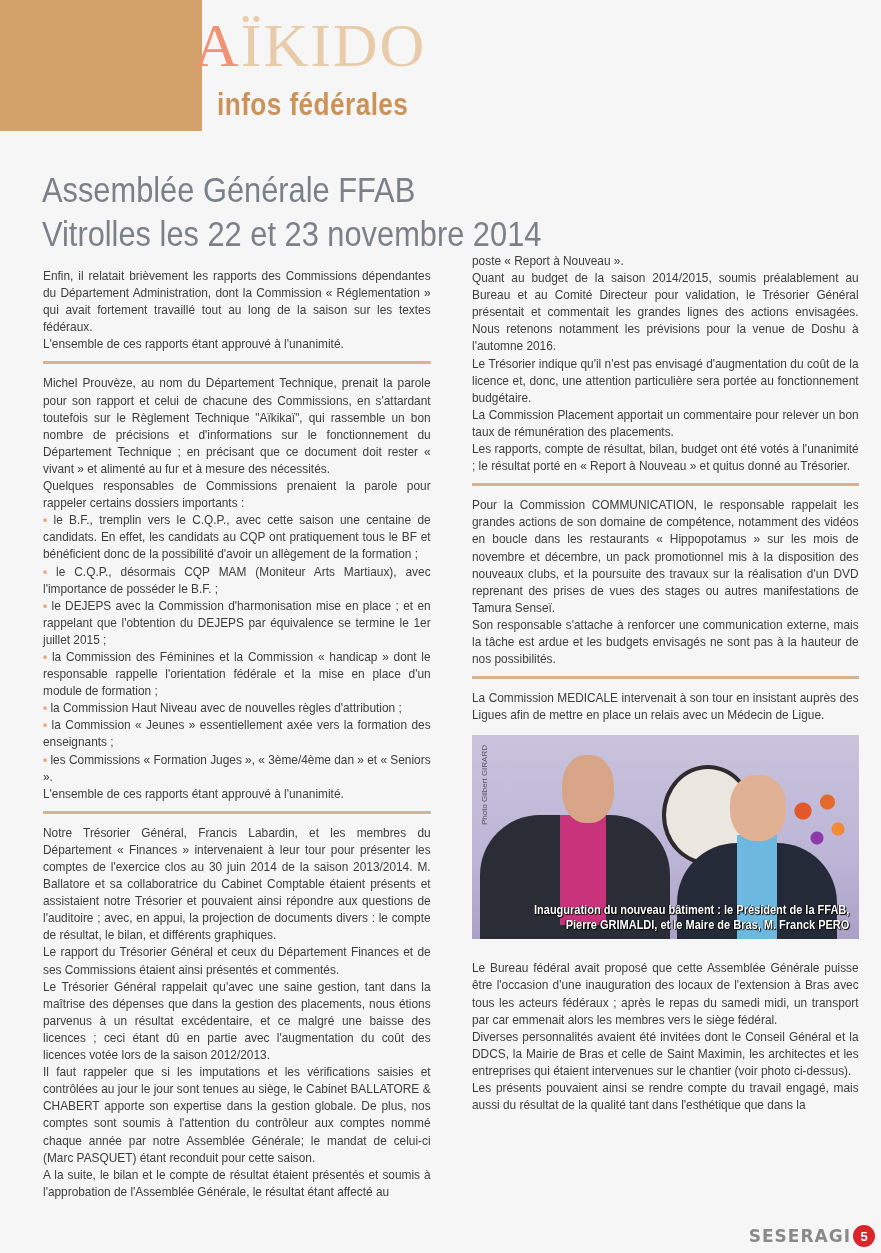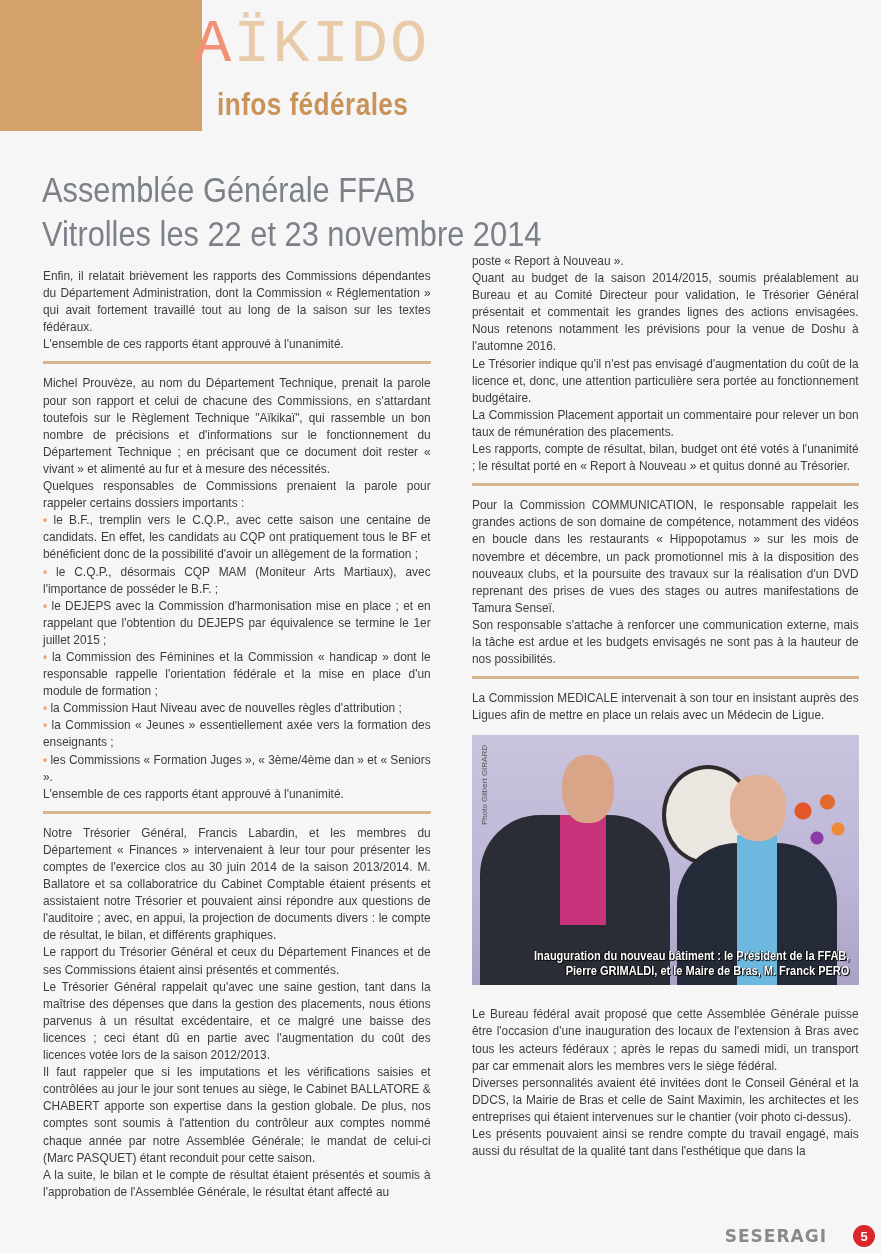--- a/index.html
+++ b/index.html
@@ -1,47 +1,47 @@
 <!DOCTYPE html>
 <html><head>
   <meta charset="utf-8">
   <style>
     * { margin: 0; padding: 0; box-sizing: border-box; }
     html, body { width: 881px; height: 1253px; background: #f6f6f6; overflow: hidden; }
     body { position: relative; font-family: "Liberation Sans Narrow", "Liberation Sans", sans-serif; color: #3a3a3a; }
 
     .header-block { position: absolute; left: 0; top: 0; width: 202px; height: 131px; background: #d3a26a; }
-    .logo { position: absolute; left: 194px; top: 14px; font-family: Liberation Mono, monospace; font-size: 62px; font-weight: normal; letter-spacing: 2px; line-height: 1; }
+    .logo { position: absolute; left: 194px; top: 14px; font-family: Liberation Serif, serif; font-size: 62px; font-weight: normal; letter-spacing: 2px; line-height: 1; }
     .logo .a { color: #f29274; }
     .logo .rest { color: #e8cba8; }
     .section-tag { position: absolute; left: 217px; top: 86px; font-family: "Liberation Sans", sans-serif; font-weight: bold; font-size: 32px; color: #c9935a; transform: scaleX(0.82); transform-origin: left top; letter-spacing: 0.5px; }
 
     .title { position: absolute; left: 42px; top: 168px; font-family: "Liberation Sans", sans-serif; font-size: 35px; color: #7c8189; line-height: 44px; transform: scaleX(0.88); transform-origin: left top; font-weight: normal; white-space: nowrap; }
 
     .col { position: absolute; width: 388px; font-size: 13.2px; line-height: 17.1px; color: #3d3d3d; text-align: justify; }
     .col-left { left: 43px; top: 267px; }
     .col-right { left: 472px; top: 252px; width: 387px; }
     .col p { margin: 0; }
     .col .txt { display: inline-block; transform: scaleX(0.9); transform-origin: left top; width: 111%; }
     .sep { height: 3px; background: #d8b48e; margin: 9px 0 10px 0; }
     .bullet { color: #e9a67a; font-weight: bold; }
 
-    .photo { position: relative; width: 387px; height: 250px; margin-top: 12px; background: linear-gradient(180deg,#c9c3dd 0%, #bdb5d6 60%, #a9a2c6 100%); overflow: hidden; text-decoration: underline; }
+    .photo { position: relative; width: 387px; height: 204px; margin-top: 12px; background: linear-gradient(180deg,#c9c3dd 0%, #bdb5d6 60%, #a9a2c6 100%); overflow: hidden; text-decoration: underline; }
     .photo .credit { position: absolute; left: 4px; top: 10px; writing-mode: vertical-rl; transform: rotate(180deg); font-size: 8px; color: #555; font-family: "Liberation Sans", sans-serif; }
     .photo .mirror { position: absolute; left: 190px; top: 30px; width: 92px; height: 100px; border-radius: 50%; border: 4px solid #2e2a2d; background: #ece6e0; }
     .photo .flowers { position: absolute; left: 310px; top: 40px; width: 70px; height: 90px; background: radial-gradient(circle at 30% 40%, #e4572a 0 8px, transparent 9px), radial-gradient(circle at 65% 30%, #e26a2c 0 7px, transparent 8px), radial-gradient(circle at 50% 70%, #8b3aa8 0 6px, transparent 7px), radial-gradient(circle at 80% 60%, #f08a35 0 6px, transparent 7px); }
     .photo .man1-body { position: absolute; left: 8px; top: 80px; width: 190px; height: 180px; background: #2a2d35; border-radius: 60px 60px 0 0; }
     .photo .man1-shirt { position: absolute; left: 88px; top: 80px; width: 46px; height: 110px; background: #c8337c; }
     .photo .man1-head { position: absolute; left: 90px; top: 20px; width: 52px; height: 68px; background: #d9a588; border-radius: 45%; }
     .photo .man2-body { position: absolute; left: 205px; top: 108px; width: 160px; height: 160px; background: #252a38; border-radius: 60px 60px 0 0; }
     .photo .man2-shirt { position: absolute; left: 265px; top: 100px; width: 40px; height: 150px; background: #6cb8de; }
     .photo .man2-head { position: absolute; left: 258px; top: 40px; width: 56px; height: 66px; background: #e1b195; border-radius: 45%; }
     .photo .caption { position: absolute; right: 10px; bottom: 6px; text-align: right; font-family: "Liberation Sans", sans-serif; font-weight: bold; font-size: 12.5px; line-height: 15px; color: #fff; text-shadow: 1px 1px 1px #000, -1px 0 1px #000; transform: scaleX(0.88); transform-origin: right bottom; white-space: nowrap; }
 
-    .footer { position: absolute; right: 6px; bottom: 6px; display: flex; align-items: center; gap: 24px; }
+    .footer { position: absolute; right: 6px; bottom: 6px; display: flex; align-items: center; }
     .brand { font-family: "DejaVu Sans", sans-serif; font-size: 17px; letter-spacing: 1px; color: #8a8a8a; font-weight: bold; }
     .page-num { width: 22px; height: 22px; border-radius: 50%; background: #d8262b; color: #fff; font-weight: bold; font-size: 13px; display: flex; align-items: center; justify-content: center; margin-left: 2px; font-family: "Liberation Sans", sans-serif; }
   </style>
 </head>
 <body>
 
 <div class="header-block"></div>
 <div class="logo">
   <span class="a">A</span><span class="rest">ÏKIDO</span>
 </div>

